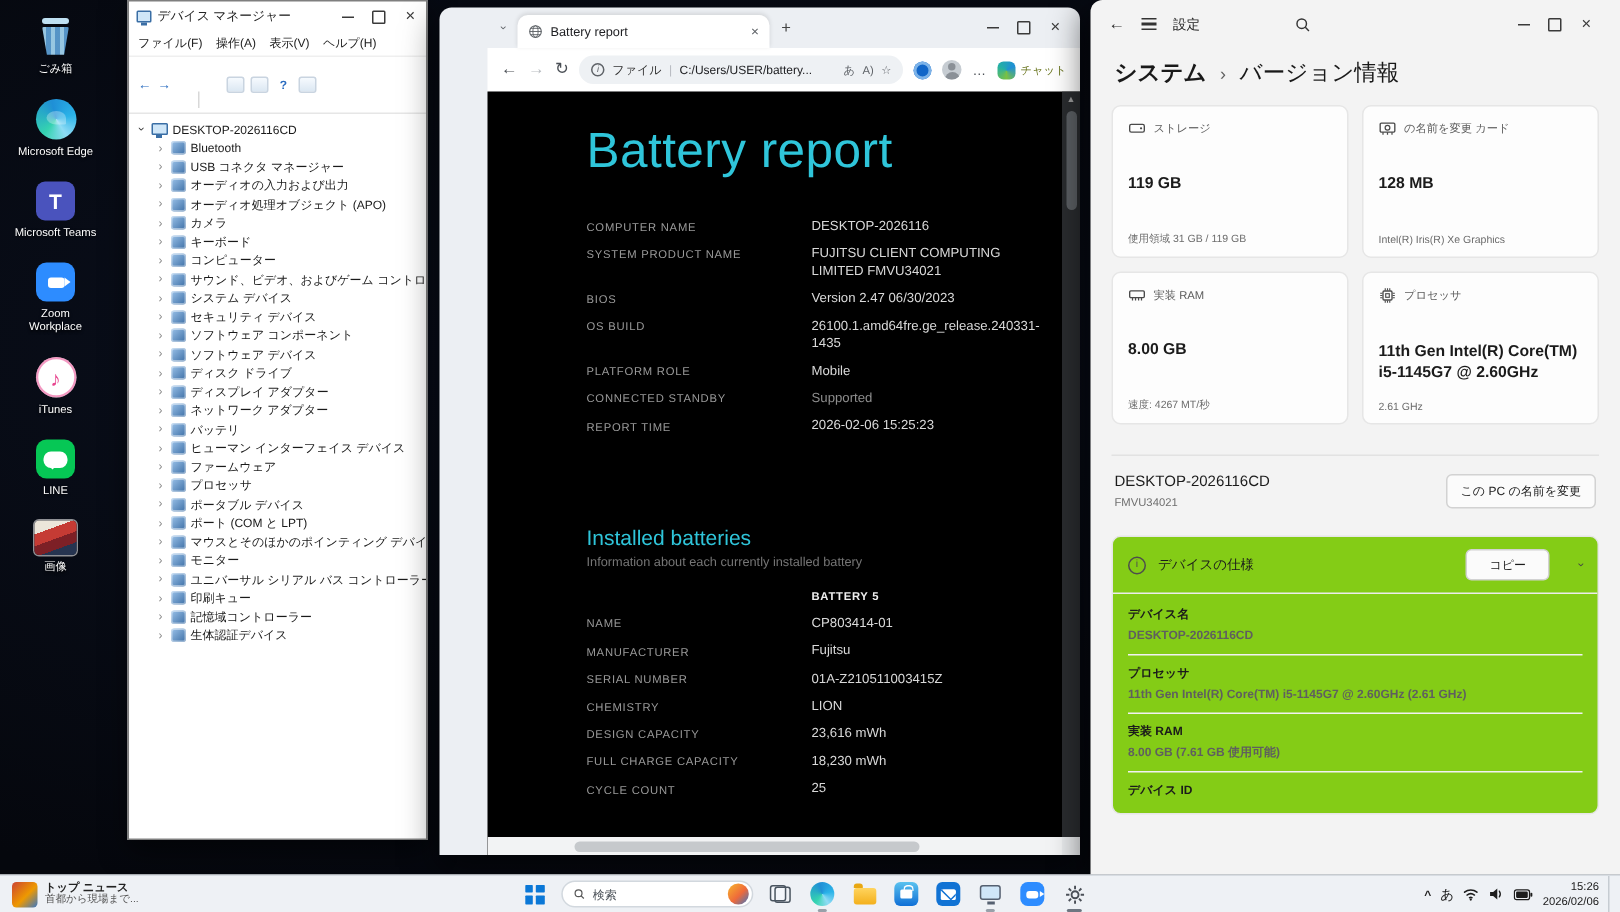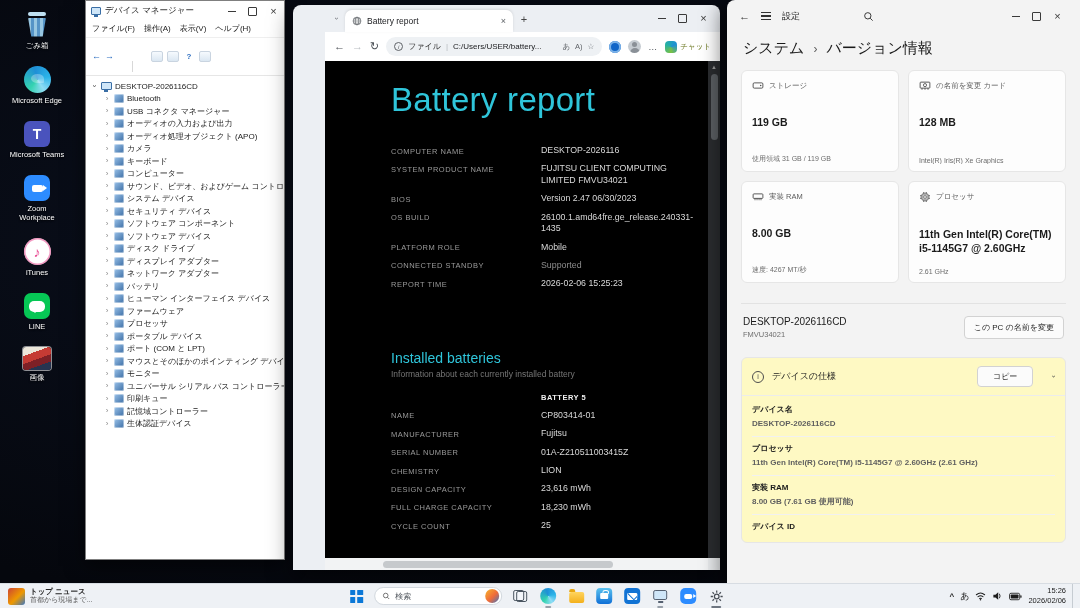--- a/index.html
+++ b/index.html
@@ -119,33 +119,33 @@
   
   .settings { position:absolute; left:727px; top:0; width:353px; height:583px; background:#f3f3f3;
     border-radius:8px 0 0 0; box-shadow:-6px 6px 20px rgba(0,0,0,.5); color:#1b1b1b; overflow:hidden; }
   .st-title { height:32px; display:flex; align-items:center; gap:11px; padding:0 12px; }
   .st-title .bk { font-size:11px; color:#333; }
   .burger { display:flex; flex-direction:column; gap:2px; }
   .burger i { width:10px; height:1.2px; background:#333; display:block; }
   .st-title .app { font-size:9px; color:#1b1b1b; }
   .st-search { margin-left:52px; display:flex; }
   .bc-row { display:flex; align-items:center; gap:9px; padding:7px 16px 12px; font-size:15px; color:#191919; }
-  .bc-row .r { font-weight:400; }
+  .bc-row .r { font-weight:700; }
   .bc-row .ch { color:#5f5f5f; font-size:12px; }
   .cards { display:grid; grid-template-columns:1fr 1fr; gap:9px; padding:0 14px; }
   .card { background:#fdfdfd; border:1px solid #e6e6e6; border-radius:6px; height:102px; padding:9px 10px; position:relative; }
   .chead { display:flex; align-items:center; gap:5px; font-size:7.5px; color:#5c5c5c; }
   .cval { margin-top:24px; font-size:10.5px; font-weight:700; color:#1b1b1b; line-height:1.35; }
   .csub { position:absolute; left:10px; right:8px; bottom:7px; font-size:7px; color:#6c6c6c; white-space:nowrap; overflow:hidden; }
   .sep { height:1px; background:#e2e2e2; margin:20px 14px 0; }
   .pc-row { display:flex; align-items:center; padding:12px 16px 6px; }
   .pc-name { font-size:10px; color:#1b1b1b; }
   .pc-model { font-size:7.5px; color:#6e6e6e; margin-top:3px; }
   .btn { background:#fbfbfb; border:1px solid #d2d2d2; border-radius:4px; font-size:8px; color:#1b1b1b; padding:5px 9px; }
-  .spec-card { margin:12px 14px 0; background:#fef9c3; border:1px solid #e6e6e6; border-radius:6px; overflow:hidden; }
+  .spec-card { margin:12px 14px 0; background:#84cc16; border:1px solid #e6e6e6; border-radius:6px; overflow:hidden; }
   .spec-head { display:flex; align-items:center; gap:8px; padding:8px 10px; }
   .iinfo { width:12px; height:12px; border:1px solid #4d4d4d; border-radius:50%; flex:none;
     display:flex; align-items:center; justify-content:center; font-size:7px; color:#4d4d4d; }
   .spec-head .t { font-size:9px; }
   .copy { margin-left:auto; padding:4px 15px; }
   .chev-up { margin-left:11px; color:#444; font-size:8px; transform:rotate(-90deg); }
   .spec-body { border-top:1px solid #ececec; padding:2px 10px 0; }
   .srow { padding:6px 0 7px; border-top:1px solid #f1f1f1;font-weight:bold; }
   .srow:first-child { border-top:none; }
   .slabel { font-size:8px; color:#1b1b1b; }

